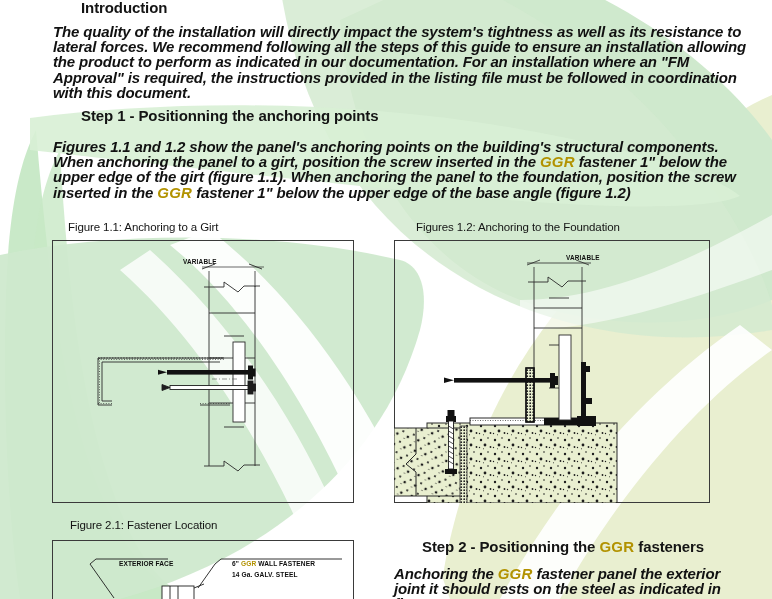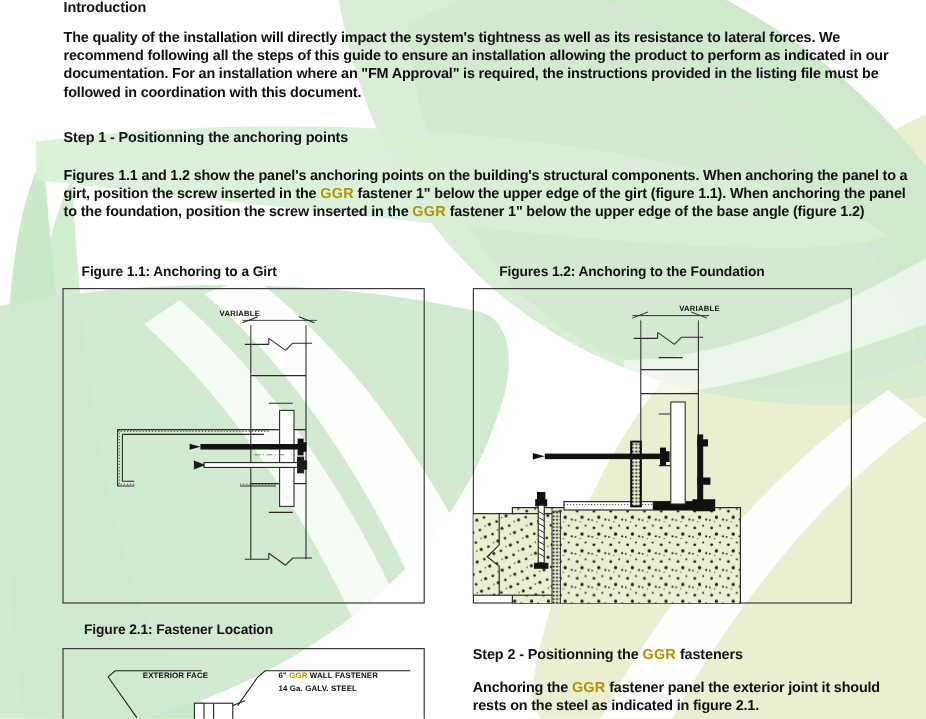--- a/index.html
+++ b/index.html
@@ -21,39 +21,41 @@
     z-index:0;pointer-events:none;
   }
   
   #content{
     position:absolute;left:0;top:0;width:772px;height:599px;
     z-index:2;
   }
   .h-section{
     position:absolute;
     font-weight:bold;
-    font-size:12px;
+    font-size:15px;
     color:#141414;
     letter-spacing:-0.1px;
     white-space:nowrap;
+    margin-left:28px;
   }
   .para{
     position:absolute;
-    font-size:12px;
+    font-size:15px;
     line-height:15.2px;
     color:#111111;
     font-weight:bold;
     letter-spacing:-0.15px;
+    font-style:italic;
   }
   .ggr{color:#b29200;font-weight:bold;letter-spacing:0.2px;}
   .ggr-h{color:#b29200;font-weight:bold;letter-spacing:0.2px;}
 
   .fig-cap{
     position:absolute;
-    font-weight:bold;
+    font-weight:normal;
     font-size:11.5px;
     color:#141414;
     letter-spacing:-0.1px;
     white-space:nowrap;
   }
   .fig-box{
     position:absolute;
     border:1.3px solid #3a3a3a;
     background:transparent;
     box-sizing:border-box;

